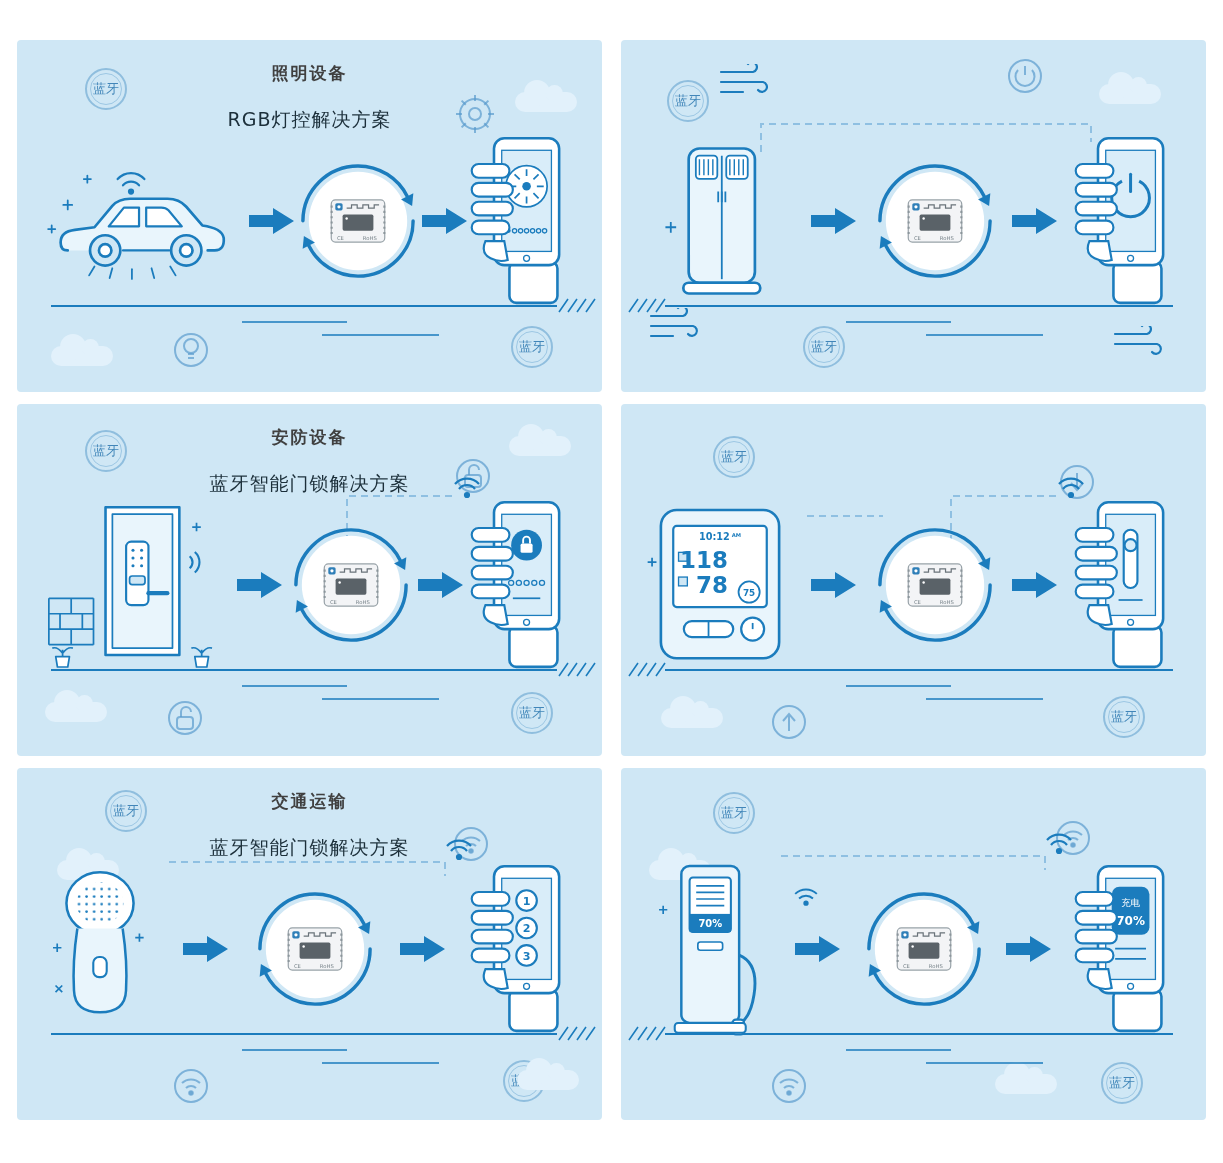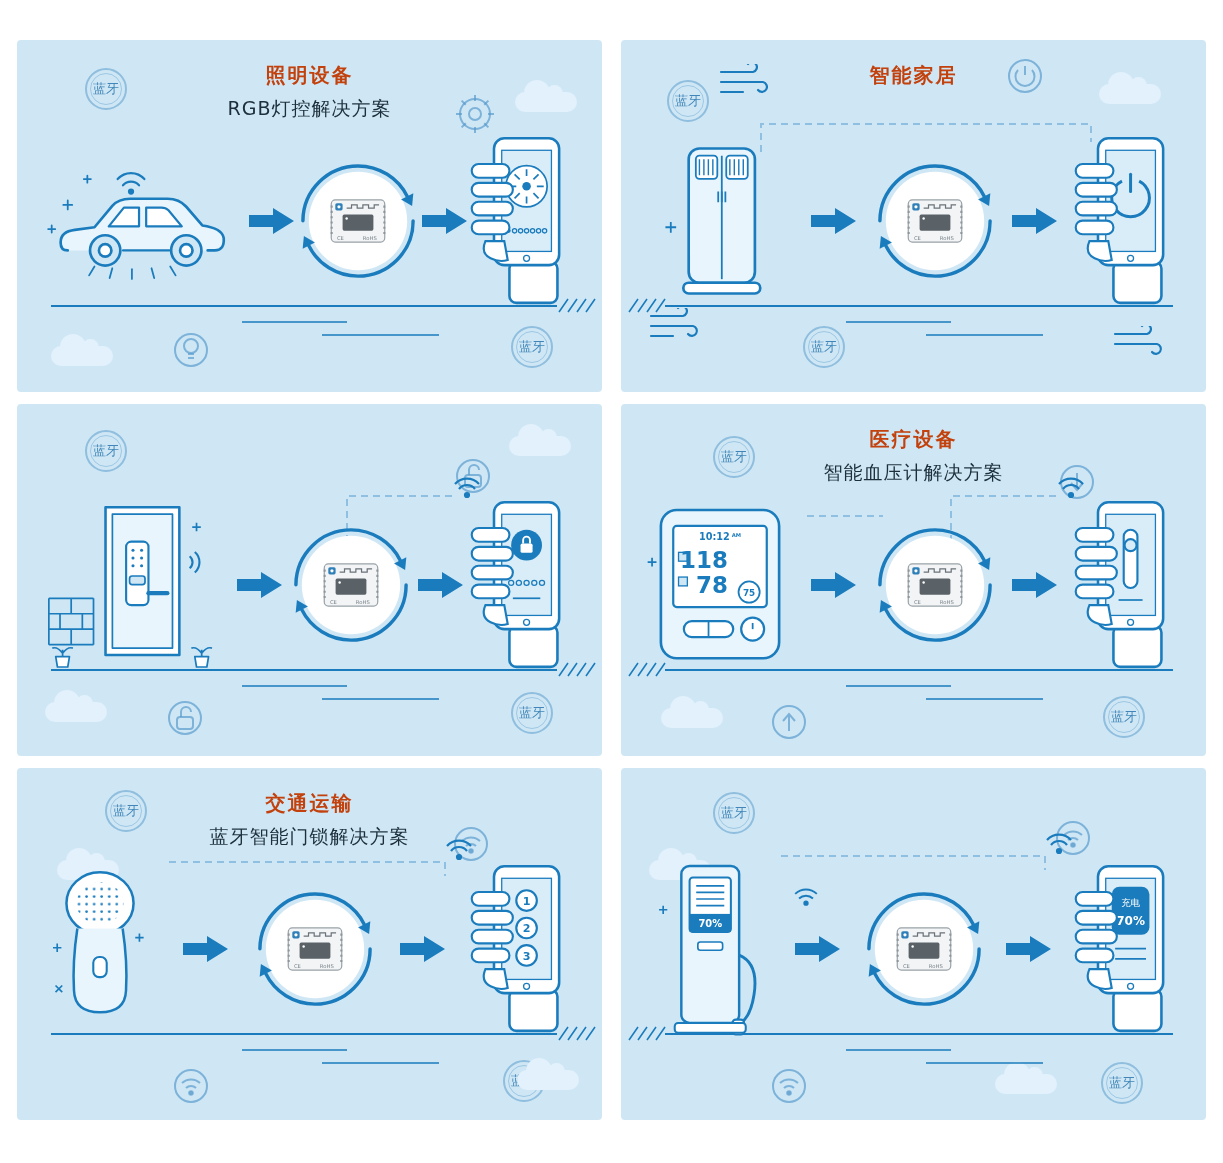--- a/index.html
+++ b/index.html
@@ -1,22 +1,22 @@
 <!DOCTYPE html>
 <html><head>
 <meta charset="utf-8">
 <style>
   *{box-sizing:border-box;margin:0;padding:0}
   body{background:#ffffff;font-family:"DejaVu Sans","Liberation Sans",sans-serif}
   .page{width:1223px;height:1163px;background:#ffffff;padding:40px 17px 43px}
   .grid{display:grid;grid-template-columns:585px 585px;grid-template-rows:352px 352px 352px;gap:12px 19px}
   .panel{position:relative;background:#cfe7f5;border-radius:4px;overflow:hidden}
   .hdr{position:absolute;top:22px;left:0;right:0;text-align:center;z-index:3}
-  .t{font-size:20px;font-weight:700;color:#c2410c;letter-spacing:2px}
-  .s{font-size:19px;color:#1c2f3a;margin-top:7px;letter-spacing:1px}
+  .t{font-size:17px;font-weight:700;color:#404040;letter-spacing:2px}
+  .s{font-size:19px;color:#1c2f3a;margin-top:22px;letter-spacing:1px}
   .flow{position:absolute;left:24px;right:24px;top:96px;height:170px;display:flex;align-items:center;justify-content:space-between;z-index:2}
   .bt-badge{position:absolute;width:42px;height:42px;border:2px solid rgba(80,150,200,.5);border-radius:50%;display:flex;align-items:center;justify-content:center;z-index:1}
   .bt-badge i{position:absolute;inset:3px;border:1px solid rgba(80,150,200,.4);border-radius:50%}
   .bt-badge span{font-size:13px;font-style:normal;color:rgba(30,110,170,.8)}
   .cloud{position:absolute;width:62px;height:20px;border-radius:11px;background:#e2f1fb;z-index:1}
   .cloud:before{content:"";position:absolute;left:9px;top:-12px;width:26px;height:26px;border-radius:50%;background:#e2f1fb}
   .cloud:after{content:"";position:absolute;left:31px;top:-7px;width:17px;height:17px;border-radius:50%;background:#e2f1fb}
   .deco{position:absolute;z-index:1}
   .ground{position:absolute;left:0;bottom:50px;z-index:1}
   .conn{position:absolute;inset:0;z-index:1;pointer-events:none}
@@ -149,21 +149,20 @@
               <rect x="2" y="80" width="48" height="16" rx="8"></rect>
               <rect x="2" y="102" width="44" height="16" rx="8"></rect>
         <path d="M18,126 q-6,14 6,20 q10,5 20,2 l-4,-22 z"></path>
       </g>
     </svg>
   </div>
 </section>
 
 <section class="panel">
   <div class="hdr">
-    <div class="t">智能家居</div>
   </div>
   <div class="bt-badge" style="left:46px;top:40px">
           <i></i>
           <span>蓝牙</span>
         </div>
   <div class="bt-badge" style="left:182px;top:286px">
           <i></i>
           <span>蓝牙</span>
         </div>
   <div class="cloud" style="left:478px;top:44px"></div>
@@ -262,20 +261,24 @@
               <rect x="2" y="58" width="48" height="16" rx="8"></rect>
               <rect x="2" y="80" width="48" height="16" rx="8"></rect>
               <rect x="2" y="102" width="44" height="16" rx="8"></rect>
         <path d="M18,126 q-6,14 6,20 q10,5 20,2 l-4,-22 z"></path>
       </g>
     </svg>
   </div>
 </section>
 
 <section class="panel">
+  <div class="hdr">
+    <div class="t">安防设备</div>
+    <div class="s">蓝牙智能门锁解决方案</div>
+  </div>
   <div class="bt-badge" style="left:68px;top:26px">
           <i></i>
           <span>蓝牙</span>
         </div>
   <div class="bt-badge" style="left:494px;top:288px">
           <i></i>
           <span>蓝牙</span>
         </div>
   <div class="cloud" style="left:492px;top:32px"></div>
   <div class="cloud" style="left:28px;top:298px"></div>
@@ -393,24 +396,20 @@
               <rect x="2" y="58" width="48" height="16" rx="8"></rect>
               <rect x="2" y="80" width="48" height="16" rx="8"></rect>
               <rect x="2" y="102" width="44" height="16" rx="8"></rect>
         <path d="M18,126 q-6,14 6,20 q10,5 20,2 l-4,-22 z"></path>
       </g>
     </svg>
   </div>
 </section>
 
 <section class="panel">
-  <div class="hdr">
-    <div class="t">医疗设备</div>
-    <div class="s">智能血压计解决方案</div>
-  </div>
   <div class="bt-badge" style="left:92px;top:32px">
           <i></i>
           <span>蓝牙</span>
         </div>
   <div class="bt-badge" style="left:482px;top:292px">
           <i></i>
           <span>蓝牙</span>
         </div>
   <div class="cloud" style="left:40px;top:304px"></div>
   <svg class="deco" style="left:434px;top:56px" width="44" height="44" viewBox="0 0 44 44">

